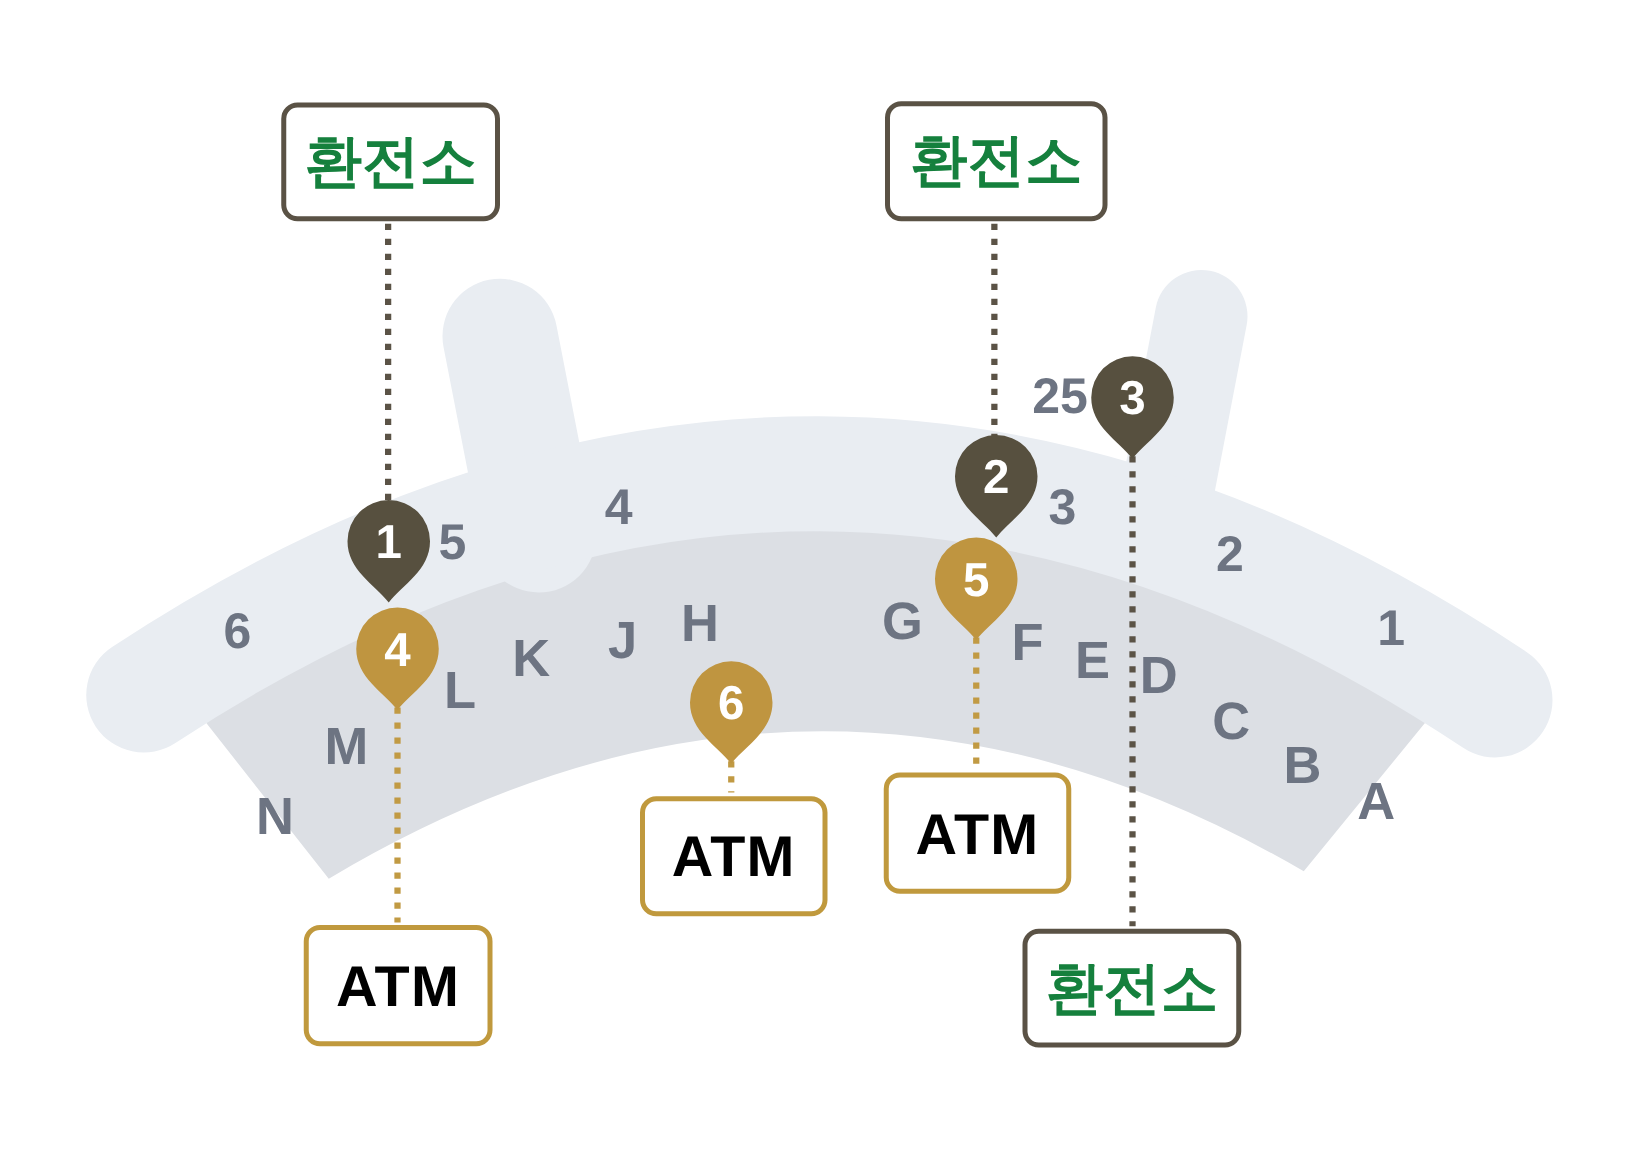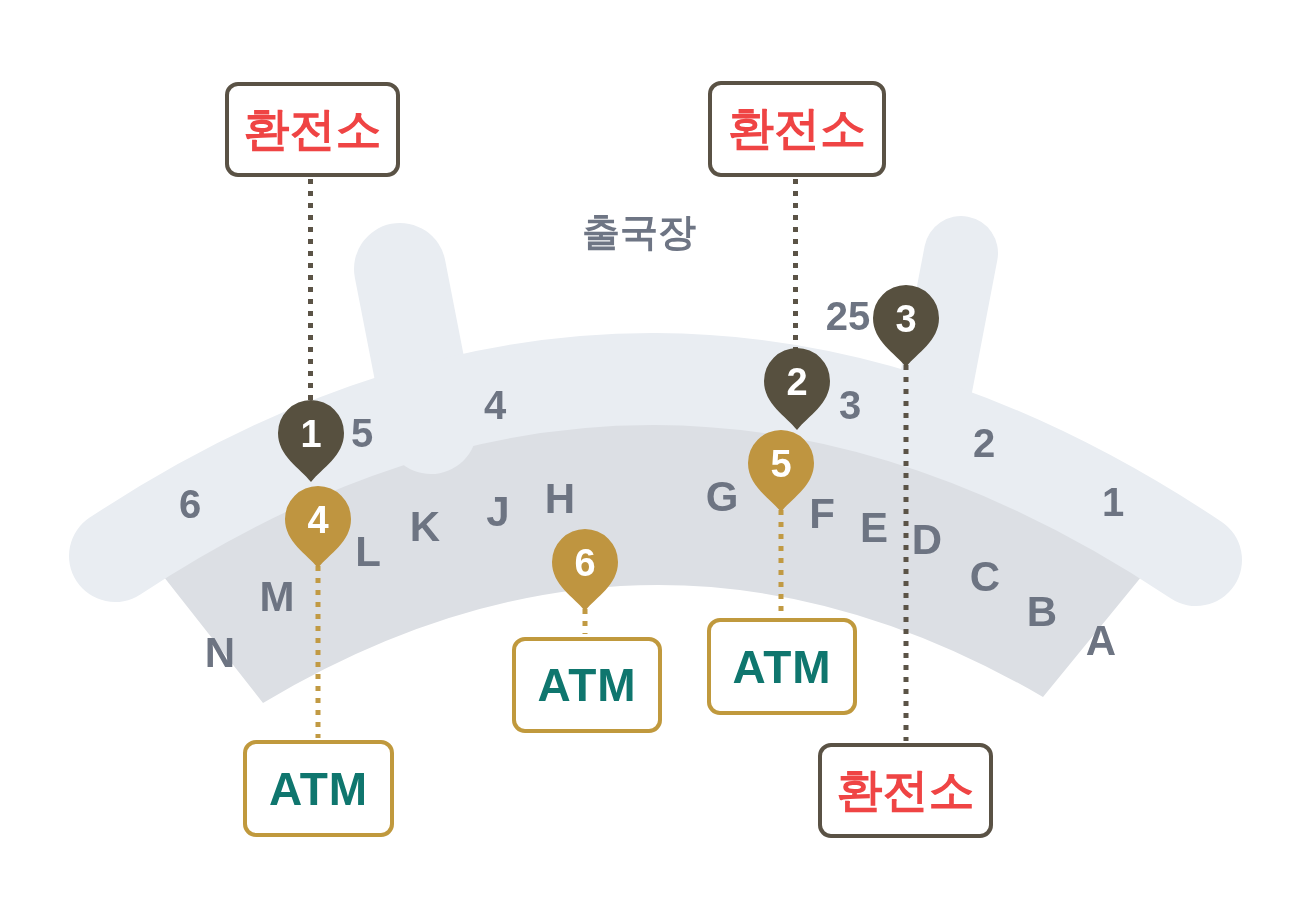--- a/index.html
+++ b/index.html
@@ -25,26 +25,26 @@
     box-sizing: border-box;
     display: flex;
     align-items: center;
     justify-content: center;
     background: #ffffff;
     border-radius: 13px;
     font-weight: bold;
   }
   .label-box.exchange {
     border: 4.5px solid #5a5245;
-    color: #ef4444;
+    color: #15803d;
     font-size: 46px;
   }
   .label-box.atm {
     border: 4.5px solid #c0993d;
-    color: #0f766e;
+    color: #000000;
     font-size: 46px;
     letter-spacing: 1px;
   }
   .area-label {
     position: absolute;
     color: #6e7584;
     font-size: 38px;
     font-weight: bold;
     white-space: nowrap;
     text-align: center;
@@ -147,15 +147,14 @@
   <div class="label-box atm" style="left:243px; top:740px; width:151px; height:97px;">
     <span>ATM</span>
   </div>
   <div class="label-box atm" style="left:512px; top:637px; width:150px; height:96px;">
     <span>ATM</span>
   </div>
   <div class="label-box atm" style="left:707px; top:618px; width:150px; height:97px;">
     <span>ATM</span>
   </div>
 
-  <div class="area-label" style="left:569px; top:207px; width:140px;">출국장</div>
 
 </div>
 
 </body></html>

